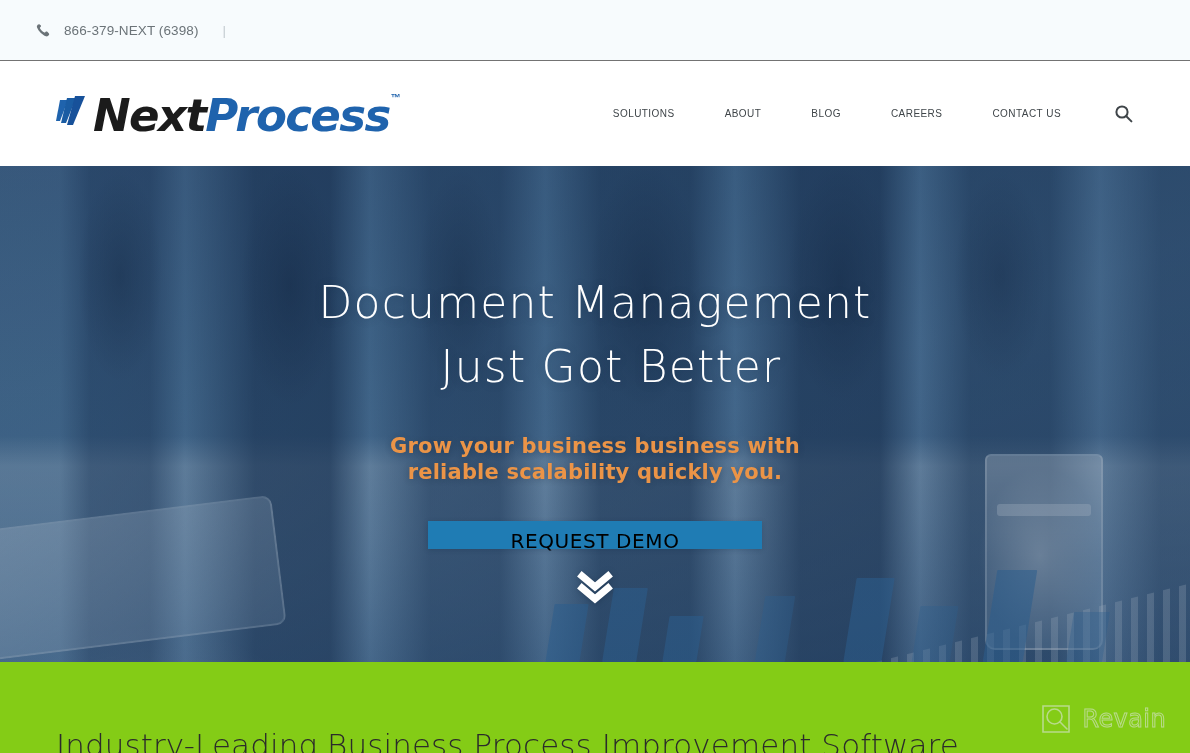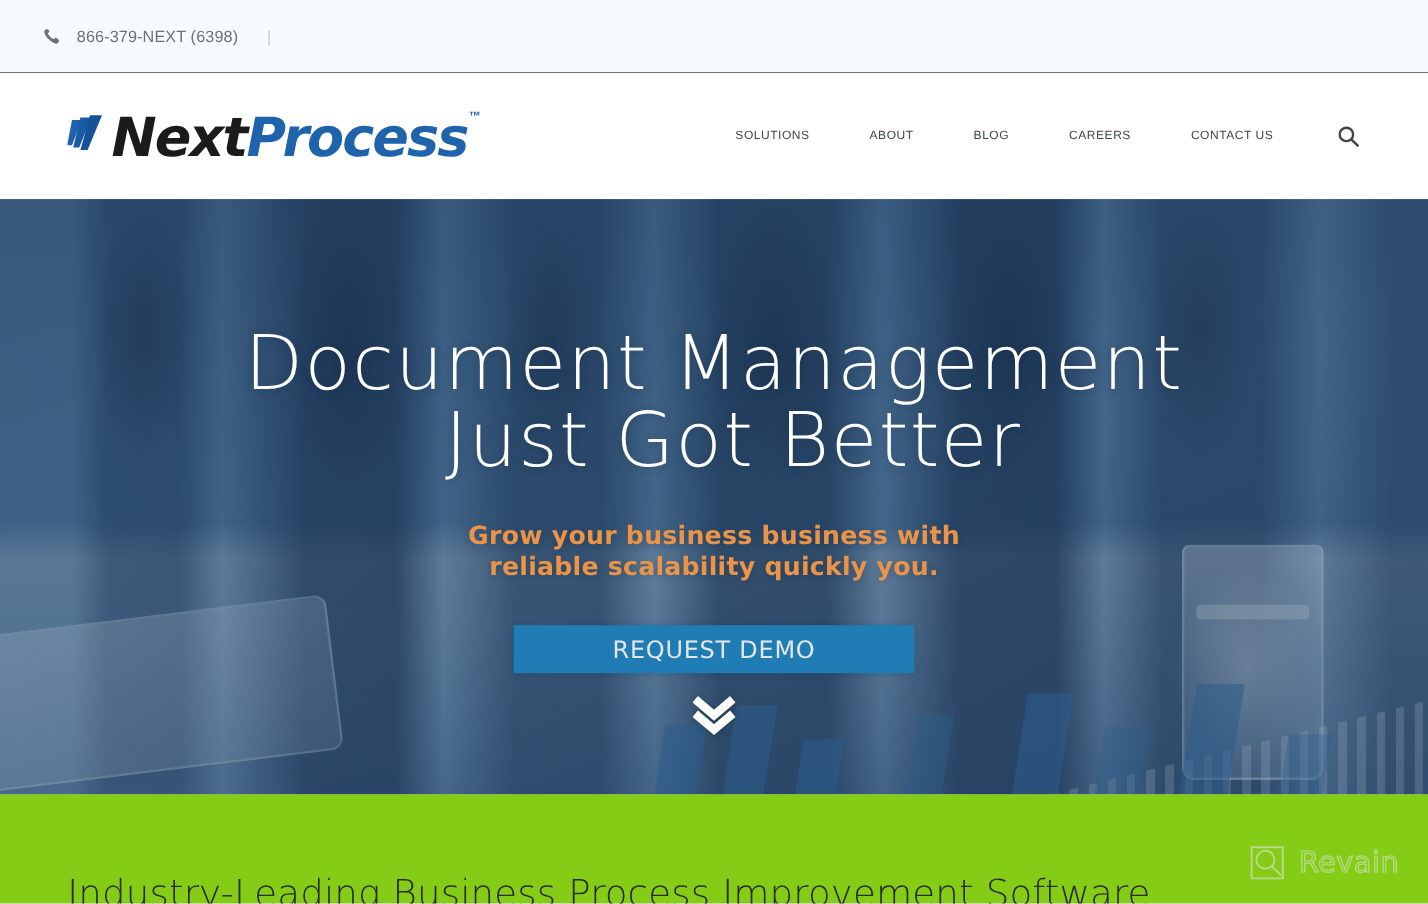--- a/index.html
+++ b/index.html
@@ -237,45 +237,45 @@
   .hero-content {
     position: relative;
     z-index: 5;
     text-align: center;
     padding-top: 105px;
   }
   .hero-title {
     font-family: "DejaVu Sans", sans-serif;
     font-weight: 300;
     color: #ffffff;
-    font-size: 63px;
+    font-size: 44px;
     line-height: 64px;
     letter-spacing: 1.2px;
     text-shadow: 0 1px 8px rgba(16,36,60,.28);
   }
   .hero-title .l2 { display: block; padding-left: 32px; }
   .hero-sub {
     margin-top: 34px;
     font-family: "DejaVu Sans", sans-serif;
     font-weight: 700;
     color: #eb9447;
     font-size: 21px;
     line-height: 26px;
     letter-spacing: .2px;
     text-shadow: 0 1px 6px rgba(20,40,64,.30);
   }
   .hero-sub .l2 { display: block; }
   .hero-cta {
     display: inline-block;
     margin-top: 36px;
     width: 334px;
-    height: 40px;
+    height: 28px;
     line-height: 40px;
     background: #1f7cb4;
-    color: #e5e5e5;
+    color: #000000;
     font-size: 20px;
     letter-spacing: .6px;
     font-family: "DejaVu Sans", sans-serif;
     font-weight: 400;
     border: none;
     cursor: pointer;
     box-shadow: 0 1px 5px rgba(14,40,66,.22);
   }
   .hero-scroll {
     margin-top: 18px;

